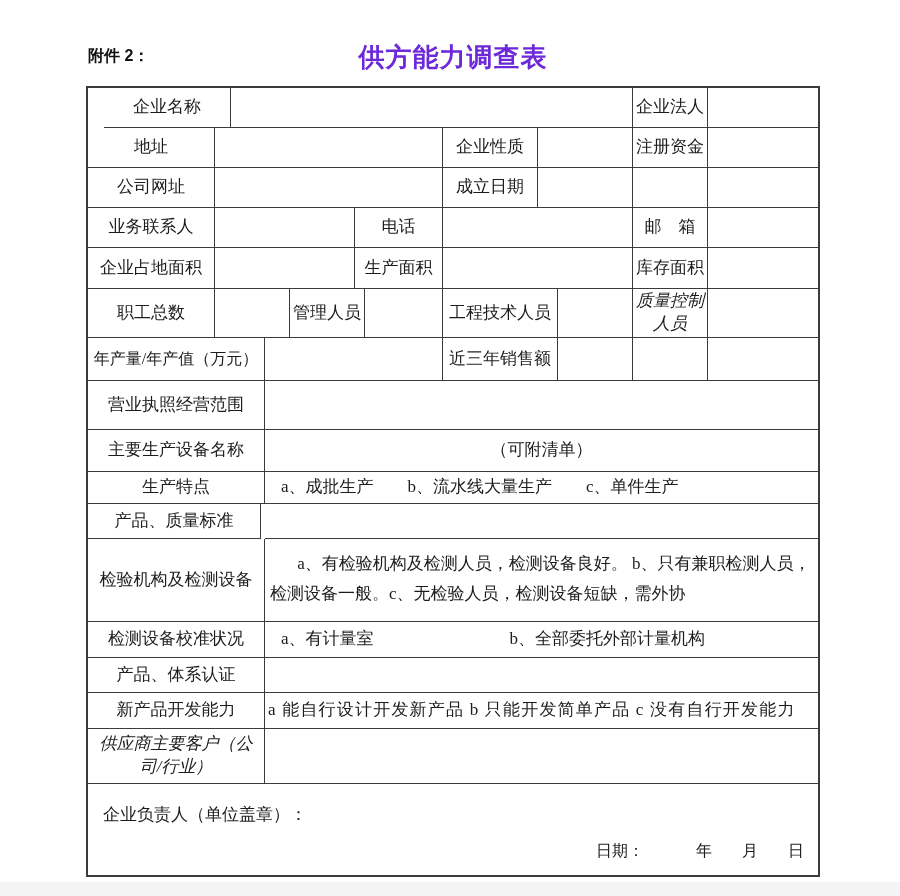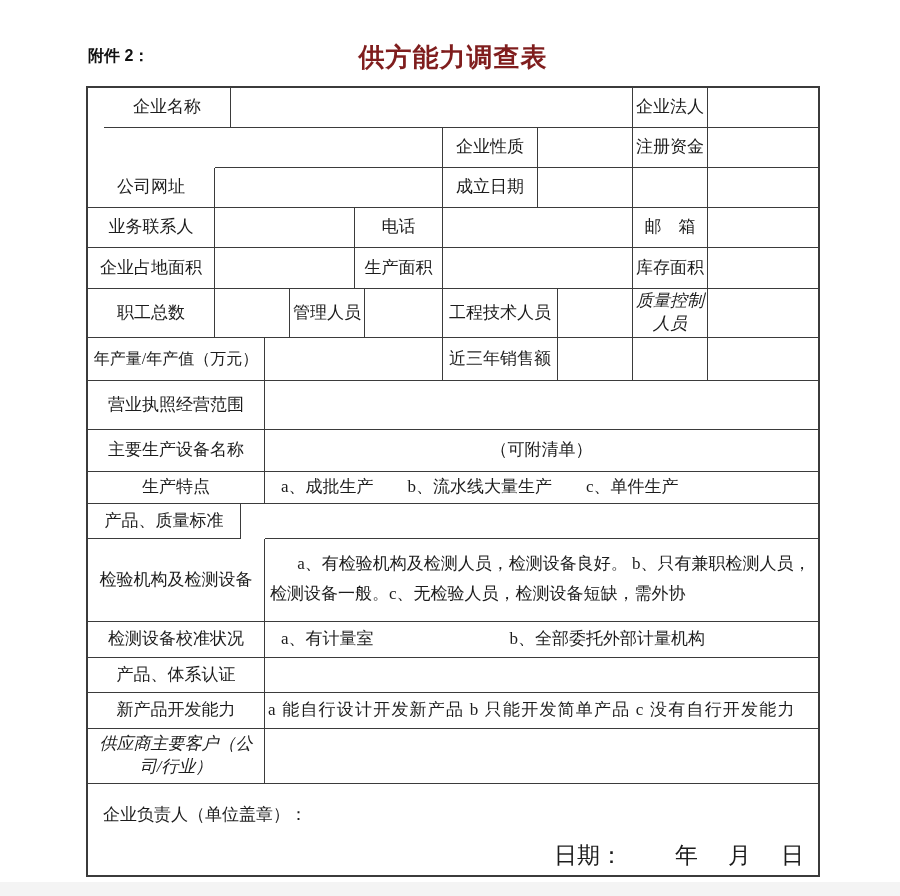--- a/index.html
+++ b/index.html
@@ -11,21 +11,21 @@
   .page { position:relative; width:900px; height:896px; background:#fff; }
 
   .attachment {
     position:absolute; left:88px; top:46px;
     font-family:"Liberation Sans","DejaVu Sans",sans-serif;
     font-weight:bold; font-size:16px; color:#111;
   }
   .doc-title {
     position:absolute; left:88px; top:40px; width:730px; text-align:center;
     font-family:"Liberation Sans","DejaVu Sans",sans-serif;
-    font-weight:bold; font-size:26px; letter-spacing:1px; color:#7f1d1d;
+    font-weight:bold; font-size:26px; letter-spacing:1px; color:#6d28d9;
   }
 
   .tbl {
     position:absolute; left:86px; top:86px; width:734px; height:791px;
     border:2px solid #3b3b3b; box-sizing:border-box; background:#fff;
   }
   .c {
     position:absolute; box-sizing:border-box;
     border-right:1px solid #3b3b3b; border-bottom:1px solid #3b3b3b;
     display:flex; align-items:center; justify-content:center;
@@ -37,21 +37,21 @@
   .left { justify-content:flex-start; text-align:left; }
   .sm { font-size:16px; white-space:nowrap; }
   .padL { padding-left:16px;font-family:Liberation Serif, serif; }
   .wrapcell { padding:0 2px;font-style:italic; }
   .indented { display:block; text-align:left; padding:0 5px; }
   .indented .inner { text-indent:1.6em; line-height:1.75; margin-top:10px; }
   .spread { letter-spacing:1.2px; padding-left:3px; }
 
   .footer-cell { display:block; text-align:left; }
   .sig-line { padding:20px 0 0 15px; font-size:17px; }
-  .date-line { text-align:right; padding-right:14px; margin-top:13px; font-size:23px; }
+  .date-line { text-align:right; padding-right:14px; margin-top:13px; font-size:16px; }
   .date-line .g1 { margin-left:52px; }
   .date-line .g2 { margin-left:30px; }
 
   .bottom-strip {
     position:absolute; left:0; top:882px; width:900px; height:14px;
     background:#f4f4f4;
   }
 </style>
 </head>
 <body>
@@ -61,20 +61,21 @@
   <div class="attachment">附件 2：</div>
   <div class="doc-title">供方能力调查表</div>
 
   <div class="tbl">
 
     <div class="c" style="left:16px;top:0;width:127px;height:40px">企业名称</div>
     <div class="c" style="left:127px;top:0;width:418px;height:40px"></div>
     <div class="c" style="left:545px;top:0;width:75px;height:40px">企业法人</div>
     <div class="c noR" style="left:620px;top:0;width:110px;height:40px"></div>
 
+    <div class="c" style="left:0;top:40px;width:127px;height:40px">地址</div>
     <div class="c" style="left:127px;top:40px;width:228px;height:40px"></div>
     <div class="c" style="left:355px;top:40px;width:95px;height:40px">企业性质</div>
     <div class="c" style="left:450px;top:40px;width:95px;height:40px"></div>
     <div class="c" style="left:545px;top:40px;width:75px;height:40px">注册资金</div>
     <div class="c noR" style="left:620px;top:40px;width:110px;height:40px"></div>
 
     <div class="c" style="left:0;top:80px;width:127px;height:40px">公司网址</div>
     <div class="c" style="left:127px;top:80px;width:228px;height:40px"></div>
     <div class="c" style="left:355px;top:80px;width:95px;height:40px">成立日期</div>
     <div class="c" style="left:450px;top:80px;width:95px;height:40px"></div>
@@ -113,21 +114,21 @@
 
     <div class="c" style="left:0;top:293px;width:177px;height:49px">营业执照经营范围</div>
     <div class="c noR" style="left:177px;top:293px;width:553px;height:49px"></div>
 
     <div class="c" style="left:0;top:342px;width:177px;height:42px">主要生产设备名称</div>
     <div class="c noR" style="left:177px;top:342px;width:553px;height:42px">（可附清单）</div>
 
     <div class="c" style="left:0;top:384px;width:177px;height:32px">生产特点</div>
     <div class="c noR left padL" style="left:177px;top:384px;width:553px;height:32px">a、成批生产　　b、流水线大量生产　　c、单件生产</div>
 
-    <div class="c" style="left:0;top:416px;width:153px;height:35px">产品、质量标准</div>
+    <div class="c" style="left:0;top:416px;width:173px;height:35px">产品、质量标准</div>
     <div class="c noR" style="left:177px;top:416px;width:553px;height:35px"></div>
 
     <div class="c" style="left:0;top:451px;width:177px;height:83px">检验机构及检测设备</div>
     <div class="c noR indented" style="left:177px;top:451px;width:553px;height:83px">
       <div class="inner">a、有检验机构及检测人员，检测设备良好。 b、只有兼职检测人员，检测设备一般。c、无检验人员，检测设备短缺，需外协</div>
     </div>
 
     <div class="c" style="left:0;top:534px;width:177px;height:36px">检测设备校准状况</div>
     <div class="c noR left padL" style="left:177px;top:534px;width:553px;height:36px">a、有计量室　　　　　　　　b、全部委托外部计量机构</div>
 

